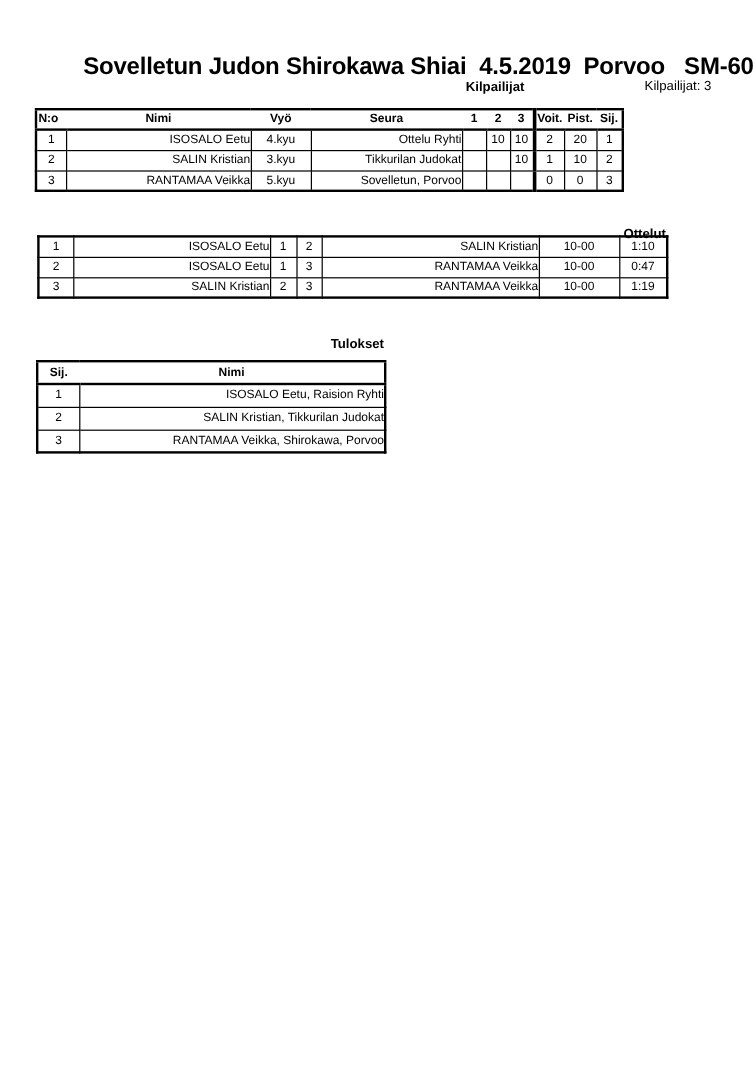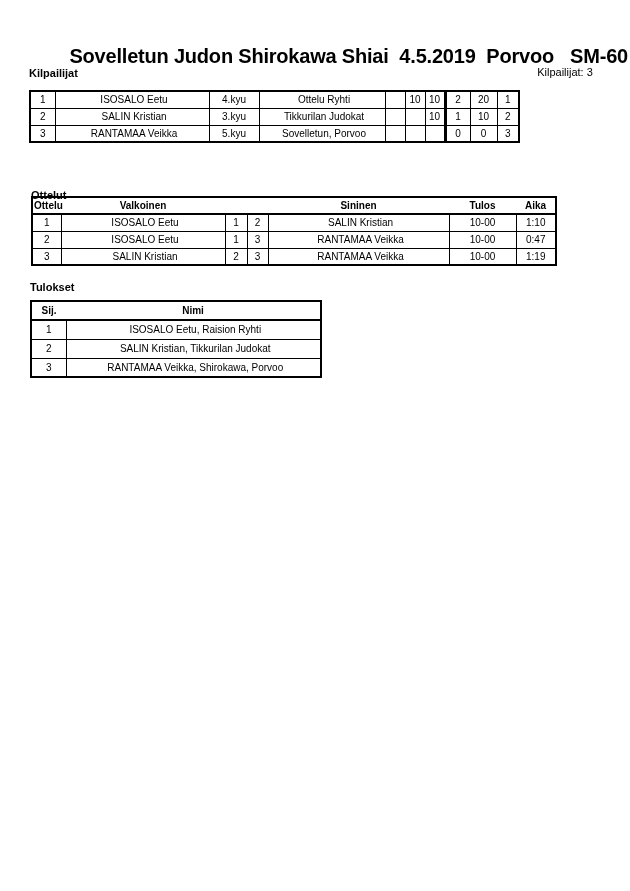--- a/index.html
+++ b/index.html
@@ -23,21 +23,21 @@
     width: 616px;
     font-size: 20px;
     font-weight: bold;
     letter-spacing: -0.2px;
     white-space: pre;
     text-align: right;
   }
   .section-title {
     font-size: 11px;
     font-weight: bold;
-    text-align: left;
+    text-align: right;
     white-space: pre;
   }
   .count-label {
     left: 505px;
     top: 66px;
     width: 120px;
     font-size: 11px;
     text-align: center;
   }
 
@@ -57,21 +57,21 @@
     font-weight: normal;
   }
   table.sheet th {
     border-left: none;
     border-right: none;
     border-top: 2px solid #000;
     border-bottom: 2px solid #000;
     font-weight: bold;
   }
   table.sheet .left {
-    text-align: center;
+    text-align: right;
     padding-left: 4px;
   }
   table.sheet th.edge {
     text-align: left;
     padding-left: 1px;
   }
   table.sheet td.vsep, table.sheet th.vsep {
     border-left: 3px solid #000;
   }
   #kilpailijat-table tr,   #ottelut-table tr   { height: 17px; }
@@ -92,20 +92,32 @@
       <col style="width:50px">
       <col style="width:126px">
     <col style="width:20px">
       <col style="width:20px">
       <col style="width:20px">
     <col style="width:25px">
       <col style="width:27px">
       <col style="width:22px">
   </colgroup>
   <tbody>
+      <tr>
+    <th class="edge">N:o</th>
+    <th>Nimi</th>
+    <th>Vyö</th>
+    <th>Seura</th>
+    <th>1</th>
+    <th>2</th>
+    <th>3</th>
+    <th class="vsep">Voit.</th>
+    <th>Pist.</th>
+    <th>Sij.</th>
+  </tr>
   <tr>
     <td>1</td>
     <td class="left">ISOSALO Eetu</td>
     <td>4.kyu</td>
     <td class="left">Ottelu Ryhti</td>
     <td></td>
     <td>10</td>
     <td>10</td>
     <td class="vsep">2</td>
     <td>20</td>
@@ -144,29 +156,20 @@
   <colgroup>
     <col style="width:29px">
       <col style="width:164px">
       <col style="width:22px">
       <col style="width:21px">
     <col style="width:181px">
       <col style="width:67px">
       <col style="width:40px">
   </colgroup>
   <tbody>
-      <tr>
-    <th class="edge">Ottelu</th>
-    <th>Valkoinen</th>
-    <th></th>
-    <th></th>
-    <th>Sininen</th>
-    <th>Tulos</th>
-    <th>Aika</th>
-  </tr>
   <tr>
     <td>1</td>
     <td class="left">ISOSALO Eetu</td>
     <td>1</td>
     <td>2</td>
     <td class="left">SALIN Kristian</td>
     <td>10-00</td>
     <td>1:10</td>
   </tr>
   <tr>

